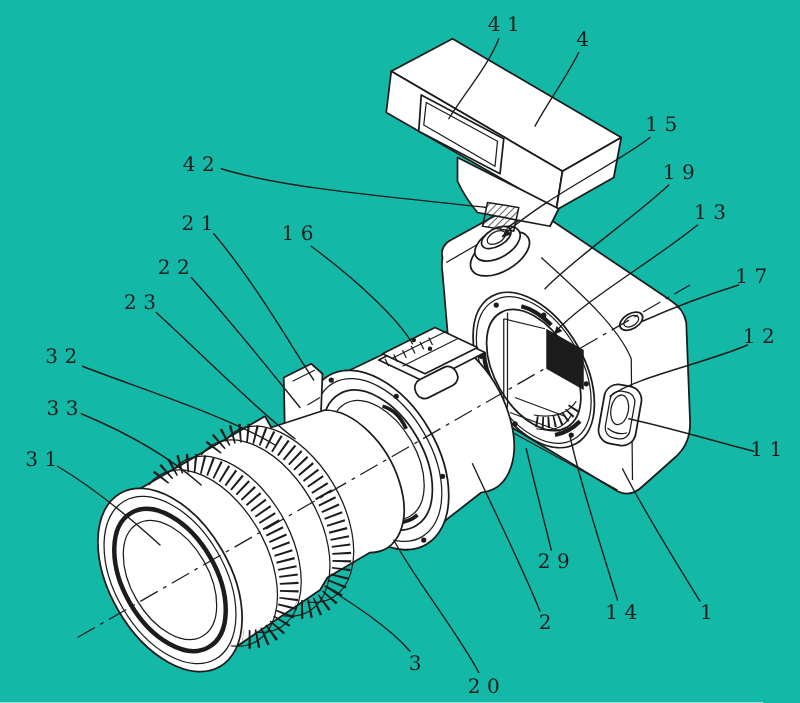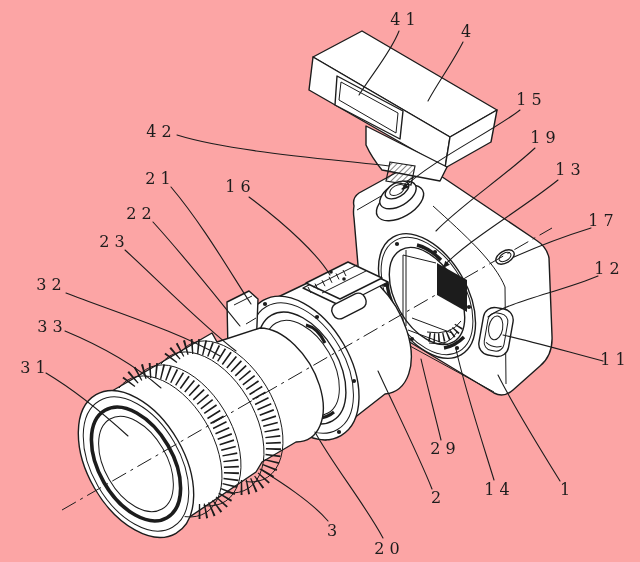--- a/index.html
+++ b/index.html
@@ -1,16 +1,16 @@
 <!DOCTYPE html>
 <html><head>
 <meta charset="utf-8">
 <style>
   html,body{margin:0;padding:0;background:#ffffff;}
-  .canvas{position:relative;width:640px;height:562px;background:#fca5a5;overflow:hidden;}
+  .canvas{position:relative;width:640px;height:562px;background:#14b8a6;overflow:hidden;}
   svg{display:block;}
   .ref-label{font-family:"DejaVu Serif", serif;font-size:16px;fill:#1c1c1c;}
   .outline{fill:#ffffff;stroke:#1c1c1c;stroke-width:1.4;stroke-linejoin:round;}
   .thin{fill:none;stroke:#1c1c1c;stroke-width:1;stroke-linejoin:round;}
   .leader{fill:none;stroke:#1c1c1c;stroke-width:1.1;stroke-linecap:round;}
   .axis{fill:none;stroke:#1c1c1c;stroke-width:1;stroke-dasharray:16 5 3 5;}
   .dark{fill:#1c1c1c;stroke:none;}
 </style>
 </head>
 <body>

